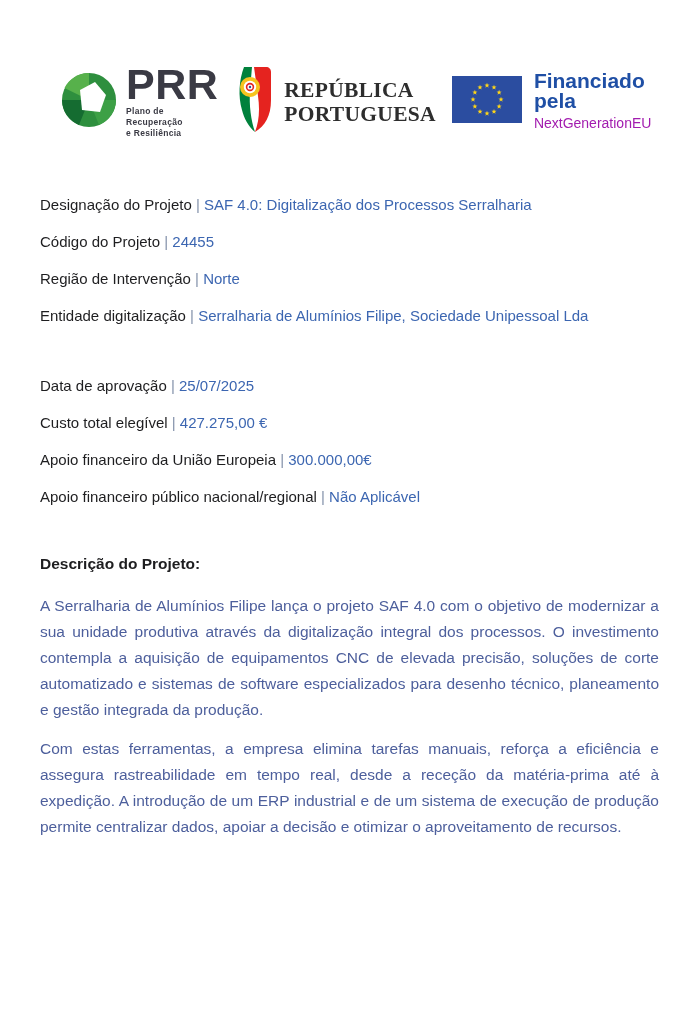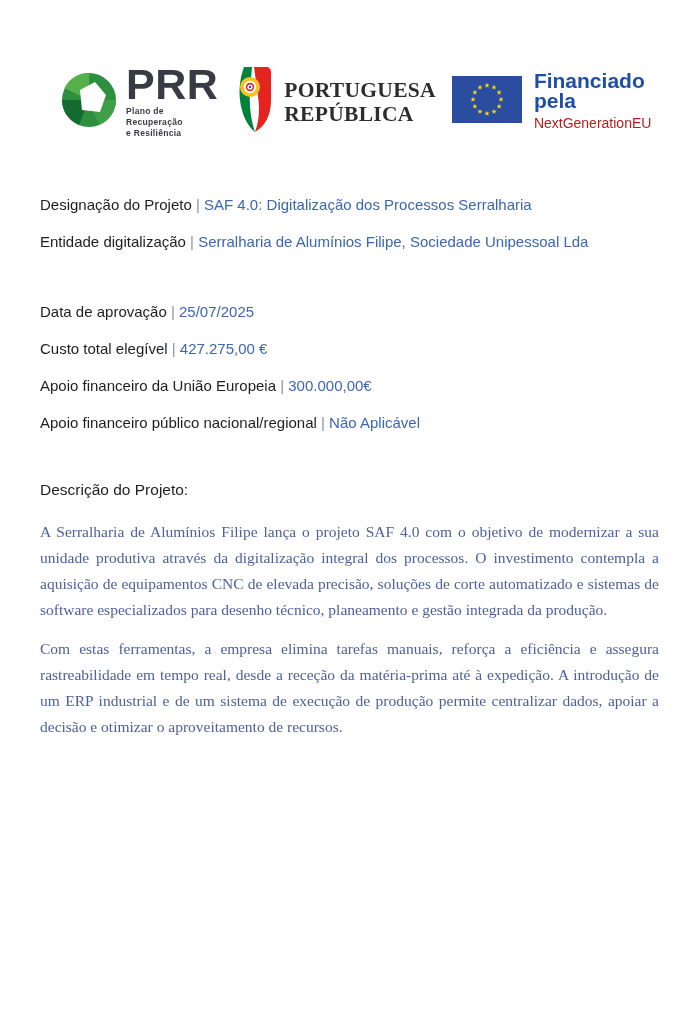--- a/index.html
+++ b/index.html
@@ -34,39 +34,39 @@
     font-family: "Liberation Serif", "DejaVu Serif", serif;
     font-weight: bold; font-size: 21.5px; line-height: 24px;
     color: #2d2d2d; letter-spacing: 0.3px;
   }
   .logo-eu { margin-left: 16px; }
   .eu-textcol { margin-left: 12px; }
   .eu-line-bold {
     font-size: 21px; font-weight: bold; color: #1f4fa5; line-height: 20px;
   }
   .eu-line-gray {
-    font-size: 14px; color: #b91c1c; line-height: 18px; margin-top: 3px;
+    font-size: 14px; color: #a21caf; line-height: 18px; margin-top: 3px;
   }
 
   
   .fields-1 { margin-top: 56px; }
   .fields-2 { margin-top: 51px; }
   .field { font-size: 15px; line-height: 19px; margin: 0 0 18px 0; }
   .field .lbl { font-weight: normal; color: #1e1e20; }
   .field .sep { color: #8593ab; }
   .field .val { color: #3c66b1; }
 
   
   .desc-heading {
     margin-top: 48px; margin-bottom: 20px;
-    font-size: 15.5px; font-weight: normal; color: #1e1e20; line-height: 19px;
+    font-size: 15.5px; font-weight: bold; color: #1e1e20; line-height: 19px;
   }
   .body-para {
     font-size: 15.5px; line-height: 26px; color: #4d5f9c;
-    text-align: justify; margin: 0 0 13px 0; font-family: Liberation Serif, serif;
+    text-align: justify; margin: 0 0 13px 0;
   }
 </style>
 </head>
 <body>
 
 <div class="page">
 
   <div class="header">
 
     <div class="logo-block logo-prr">
@@ -93,22 +93,22 @@
         <svg width="40" height="68" viewBox="0 0 40 68">
           <path d="M12 1 C7 14 6 30 10 44 C12 52 16 60 23 66 C19 54 17 40 18 24 L20 1 Z" fill="#00813c"></path>
           <path d="M20 1 L34 1 C37 1 39 3 39 6 L39 34 C39 50 33 60 23 66 C27 56 28 44 26 30 L22 1 Z" fill="#e5231f"></path>
           <circle cx="18" cy="21" r="10" fill="#f6c31f"></circle>
           <circle cx="18" cy="21" r="6.2" fill="#ffffff"></circle>
           <circle cx="18" cy="21" r="3.4" fill="none" stroke="#e5231f" stroke-width="1.6"></circle>
           <circle cx="18" cy="21" r="1.2" fill="#2b4da0"></circle>
         </svg>
       </span>
       <span class="rp-textcol">
+        <div>REPÚBLICA</div>
         <div>PORTUGUESA</div>
-        <div>REPÚBLICA</div>
       </span>
     </div>
 
     <div class="logo-block logo-eu">
       <span>
         <svg width="70" height="47" viewBox="0 0 70 47">
           <defs>
             <polygon id="star" fill="#ffd617" points="0,-2.7 0.65,-0.89 2.57,-0.83 1.05,0.34 1.59,2.18 0,1.1 -1.59,2.18 -1.05,0.34 -2.57,-0.83 -0.65,-0.89"></polygon>
           </defs>
           <rect x="0" y="0" width="70" height="47" fill="#2b4da0"></rect>
@@ -132,20 +132,30 @@
       </span>
     </div>
 
   </div>
 
   <div class="fields-1">
     <p class="field">
       <span class="lbl">Designação do Projeto</span>
       <span class="sep">|</span>
       <span class="val">SAF 4.0: Digitalização dos Processos Serralharia</span>
+    </p>
+    <p class="field">
+      <span class="lbl">Código do Projeto</span>
+      <span class="sep">|</span>
+      <span class="val">24455</span>
+    </p>
+    <p class="field">
+      <span class="lbl">Região de Intervenção</span>
+      <span class="sep">|</span>
+      <span class="val">Norte</span>
     </p>
     <p class="field">
       <span class="lbl">Entidade digitalização</span>
       <span class="sep">|</span>
       <span class="val">Serralharia de Alumínios Filipe, Sociedade Unipessoal Lda</span>
     </p>
   </div>
 
   <div class="fields-2">
     <p class="field">

